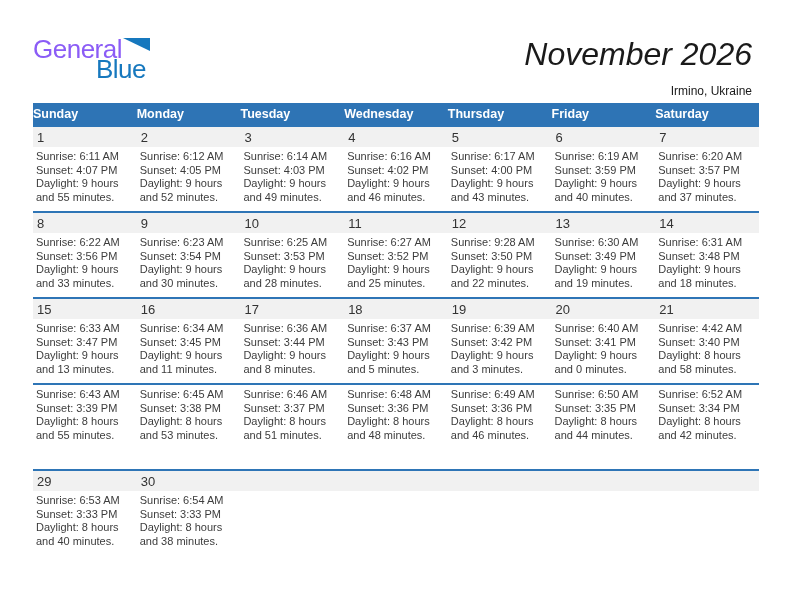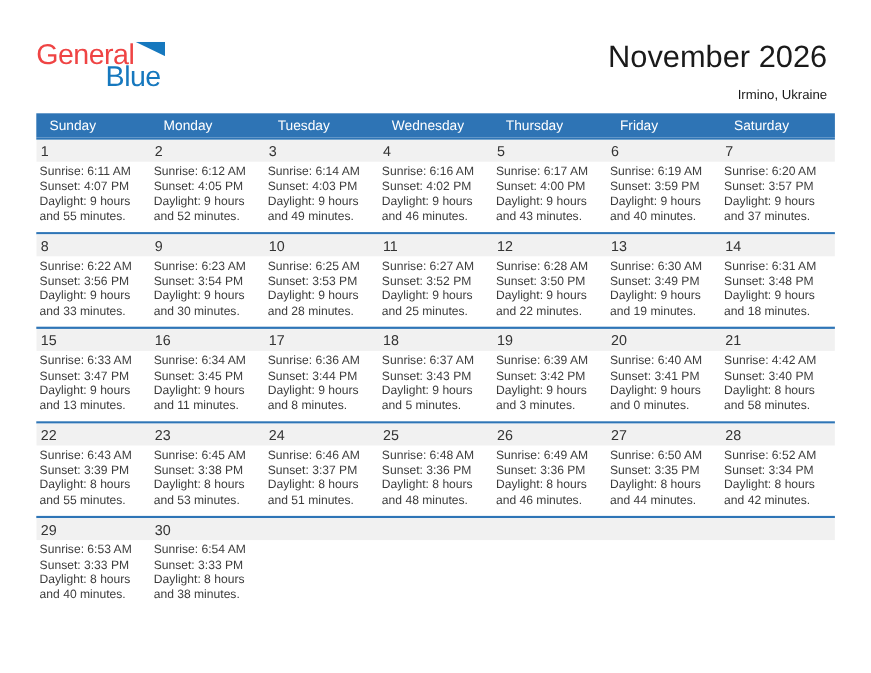--- a/index.html
+++ b/index.html
@@ -15,38 +15,38 @@
   .page{
     position:relative;
     width:792px;height:612px;
     background:#ffffff;
     font-family:"Liberation Sans", sans-serif;
     overflow:hidden;
   }
   
   .logo{position:absolute;left:33px;top:36px;line-height:1;}
   .logo-row1{display:flex;align-items:flex-start;}
-  .logo-general{font-size:26px;letter-spacing:-0.5px;color:#ef4444;}
+  .logo-general{font-size:26px;letter-spacing:-0.5px;color:#8b5cf6;}
   .logo-triangle{
     display:inline-block;width:27px;height:13px;
     background:var(--logo-blue);
     clip-path:polygon(0 0,100% 0,100% 100%);
     margin-left:1px;margin-top:2px;
   }
   .logo-blue{display:block;font-size:26px;letter-spacing:-0.5px;color:var(--logo-blue);margin-left:63px;margin-top:-6px;}
   .title-block{position:absolute;right:40px;top:36px;text-align:right;}
-  .page-title{font-size:28px;font-weight:400;color:var(--text-dark);}
+  .page-title{font-size:32px;font-weight:400;color:var(--text-dark);font-style:italic;}
   .location{font-size:12px;font-weight:400;color:var(--text-dark);margin-top:11px;}
   
   .calendar{position:absolute;left:33px;top:103px;width:726px;}
   .weekday-header{
     display:grid;grid-template-columns:repeat(7,1fr);
     background:var(--header-blue);height:22px;align-items:center;
   }
-  .wh-cell{color:#ffffff;font-size:12.5px;padding-left:12px;white-space:nowrap;}
+  .wh-cell{color:#ffffff;font-size:12.5px;padding-left:0;white-space:nowrap;font-weight:bold;}
   .week{border-top:2px solid var(--border-blue);height:86px;overflow:hidden;}
   .band{
     display:grid;grid-template-columns:repeat(7,1fr);
     background:var(--band-gray);height:20px;align-items:center;
   }
   .daynum{font-size:13px;color:#333333;padding-left:4px;}
   .details{display:grid;grid-template-columns:repeat(7,1fr);}
   .cell{padding:3px 6px 0 3px;}
   .line{font-size:11px;line-height:13.5px;color:var(--cell-text);white-space:nowrap;}
 </style>
@@ -163,21 +163,21 @@
               <div class="line">Daylight: 9 hours</div>
               <div class="line">and 28 minutes.</div>
             </div>
             <div class="cell">
               <div class="line">Sunrise: 6:27 AM</div>
               <div class="line">Sunset: 3:52 PM</div>
               <div class="line">Daylight: 9 hours</div>
               <div class="line">and 25 minutes.</div>
             </div>
             <div class="cell">
-              <div class="line">Sunrise: 6:28 AM</div>
+              <div class="line">Sunrise: 9:28 AM</div>
               <div class="line">Sunset: 3:50 PM</div>
               <div class="line">Daylight: 9 hours</div>
               <div class="line">and 22 minutes.</div>
             </div>
             <div class="cell">
               <div class="line">Sunrise: 6:30 AM</div>
               <div class="line">Sunset: 3:49 PM</div>
               <div class="line">Daylight: 9 hours</div>
               <div class="line">and 19 minutes.</div>
             </div>
@@ -238,29 +238,20 @@
             </div>
             <div class="cell">
               <div class="line">Sunrise: 4:42 AM</div>
               <div class="line">Sunset: 3:40 PM</div>
               <div class="line">Daylight: 8 hours</div>
               <div class="line">and 58 minutes.</div>
             </div>
           </div>
         </div>
         <div class="week">
-          <div class="band">
-            <div class="daynum">22</div>
-            <div class="daynum">23</div>
-            <div class="daynum">24</div>
-            <div class="daynum">25</div>
-            <div class="daynum">26</div>
-            <div class="daynum">27</div>
-            <div class="daynum">28</div>
-          </div>
           <div class="details">
             <div class="cell">
               <div class="line">Sunrise: 6:43 AM</div>
               <div class="line">Sunset: 3:39 PM</div>
               <div class="line">Daylight: 8 hours</div>
               <div class="line">and 55 minutes.</div>
             </div>
             <div class="cell">
               <div class="line">Sunrise: 6:45 AM</div>
               <div class="line">Sunset: 3:38 PM</div>

